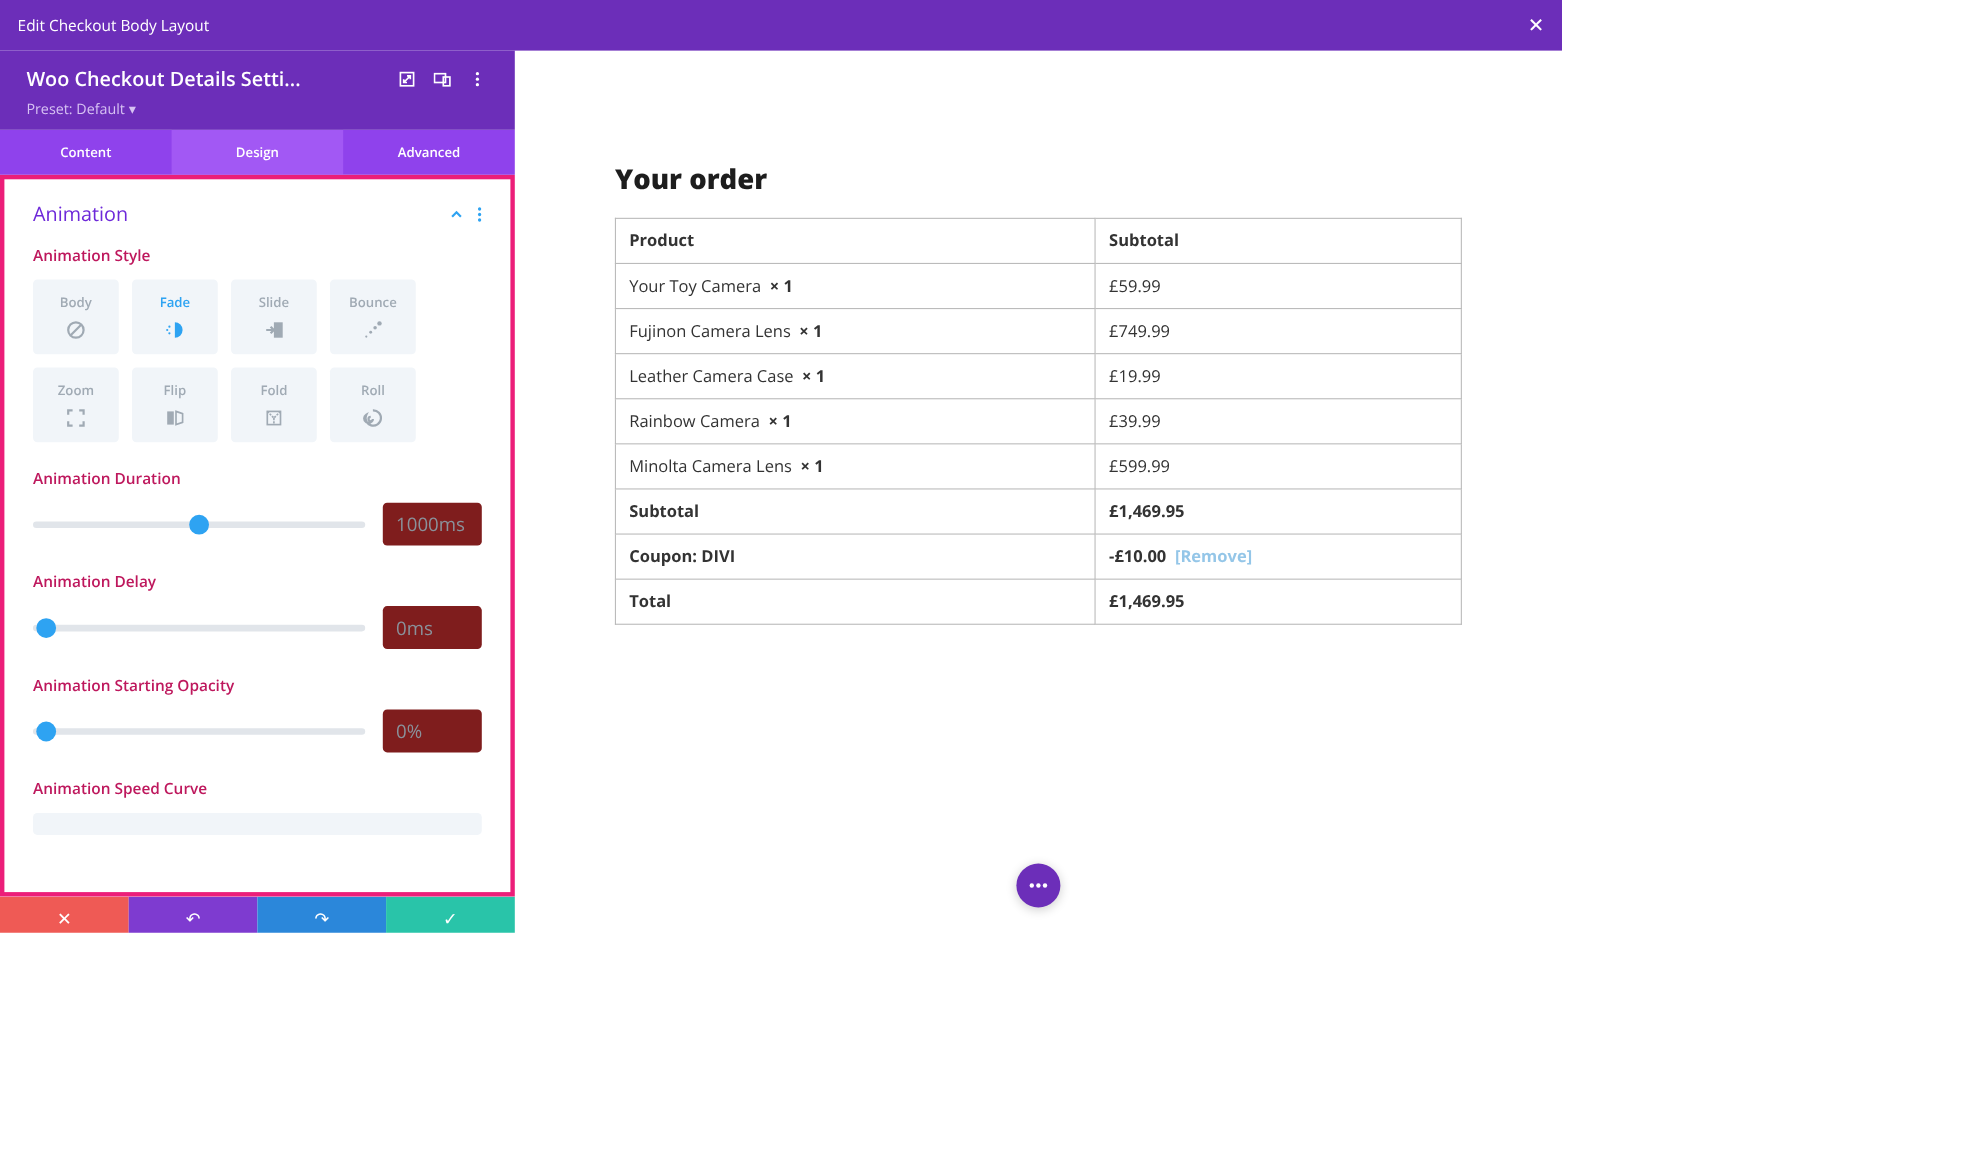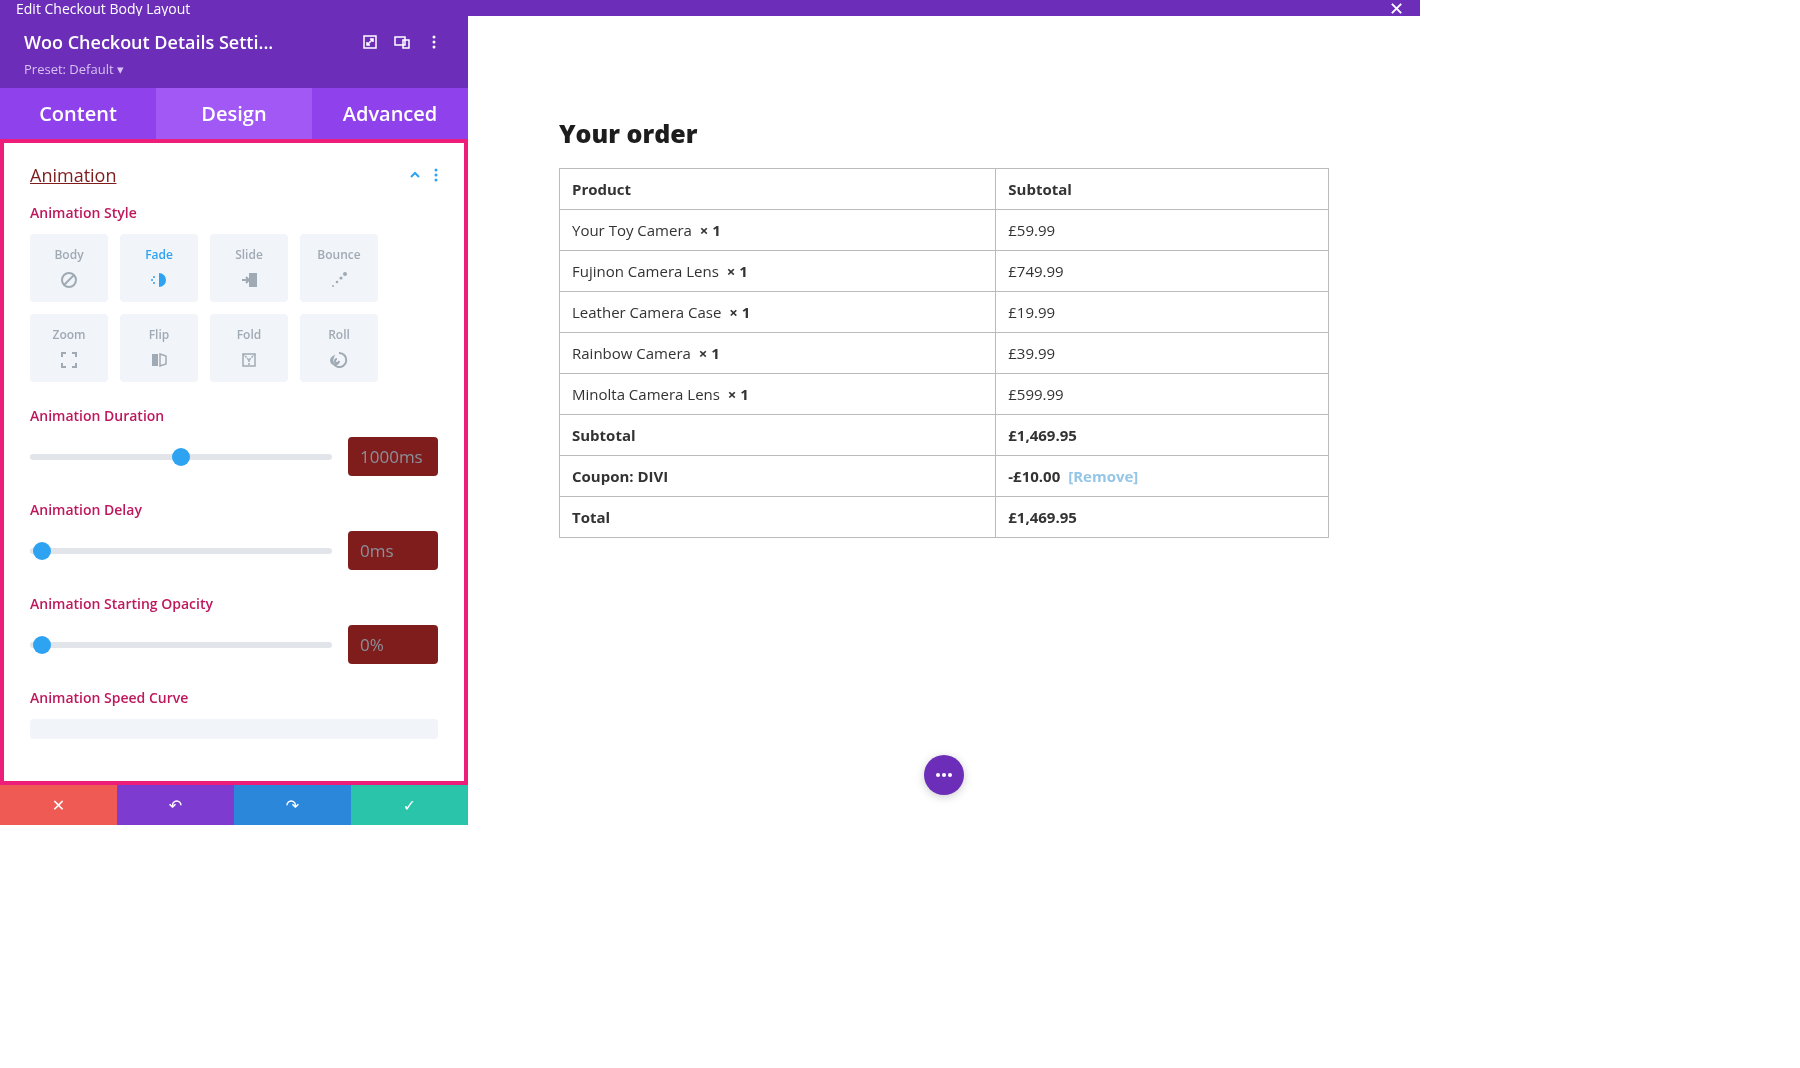--- a/index.html
+++ b/index.html
@@ -1,40 +1,40 @@
 <!DOCTYPE html>
 <html><head>
 <meta charset="utf-8">
 <style>
 * { margin: 0; padding: 0; box-sizing: border-box; }
 body { font-family: -apple-system, "Open Sans", sans-serif; font-size: 14px; color: #333; background: #fff; width: 1420px; height: 848px; overflow: hidden; }
 
-.topbar { height: 16px; background: #6c2eb9; color: #fff; display: flex; align-items: center; padding: 0 16px; font-size: 14px; }
+.topbar { height: 46px; background: #6c2eb9; color: #fff; display: flex; align-items: center; padding: 0 16px; font-size: 14px; }
 .topbar .spacer { flex: 1; }
 .topbar .close { font-size: 18px; cursor: pointer; }
 
 .main { display: flex; height: 809px; }
 
 .sidebar { width: 468px; display: flex; flex-direction: column; }
 
 .settings-head { background: #6c2eb9; color: #fff; padding: 14px 24px 10px; position: relative; }
 .settings-title { font-size: 18px; font-weight: 600; display: flex; align-items: center; gap: 12px; }
 .settings-title .text { flex: 1; white-space: nowrap; overflow: hidden; text-overflow: ellipsis; }
 .settings-title .icon-btn { width: 20px; height: 20px; display: flex; align-items: center; justify-content: center; cursor: pointer; }
 .preset { font-size: 13px; color: #d7c2f3; margin-top: 6px; cursor: pointer; }
 
 .main-tabs { display: flex; background: #8f42ec; }
-.main-tab { flex: 1; text-align: center; font-size: 20px; font-weight: 600; color: #fff; padding: 12px 0; cursor: pointer; }
+.main-tab { flex: 1; text-align: center; font-size: 12px; font-weight: 600; color: #fff; padding: 12px 0; cursor: pointer; }
 .main-tab.active { background: #a258f4; }
 
 .panel-wrap { flex: 1; border: 4px solid #ec1e79; border-top: 4px solid #ec1e79; background: #fff; overflow-y: auto; position: relative; }
 .panel { padding: 20px 26px; }
 
 .section-head { display: flex; align-items: center; margin-bottom: 16px; }
-.section-title { font-size: 18px; color: #7f1d1d; font-weight: 500; flex: 1; text-decoration: underline; }
+.section-title { font-size: 18px; color: #6d28d9; font-weight: 500; flex: 1; }
 .section-head .icon { color: #2ea3f2; margin-left: 12px; cursor: pointer; }
 
 .field-label { font-size: 14px; font-weight: 600; color: #be185d; margin-bottom: 12px; }
 
 .style-grid { display: flex; flex-wrap: wrap; gap: 12px; margin-bottom: 24px; }
 .style-tile { width: 78px; height: 68px; background: #f1f5f9; border-radius: 4px; display: flex; flex-direction: column; align-items: center; justify-content: center; gap: 6px; cursor: pointer; }
 .style-tile .label { font-size: 12px; font-weight: 600; color: #a0aab4; }
 .style-tile .glyph { color: #a0aab4; height: 22px; display: flex; align-items: center; justify-content: center; }
 .style-tile.active .label, .style-tile.active .glyph { color: #2ea3f2; }
 

